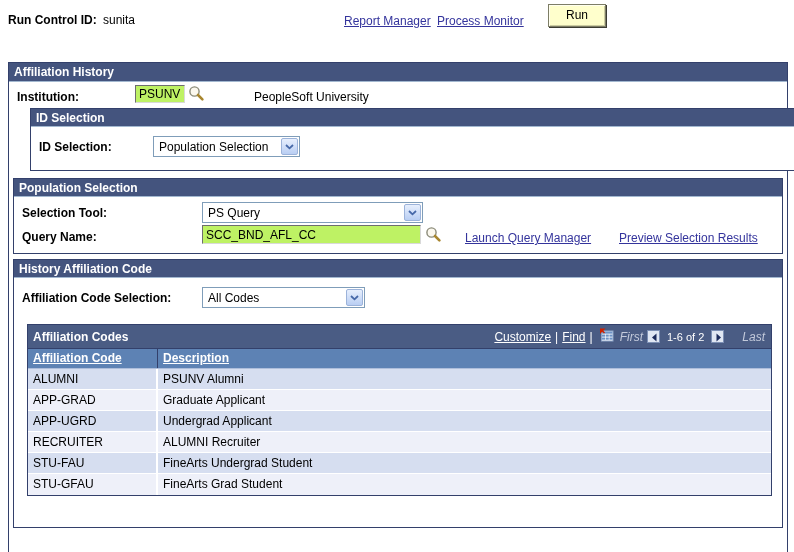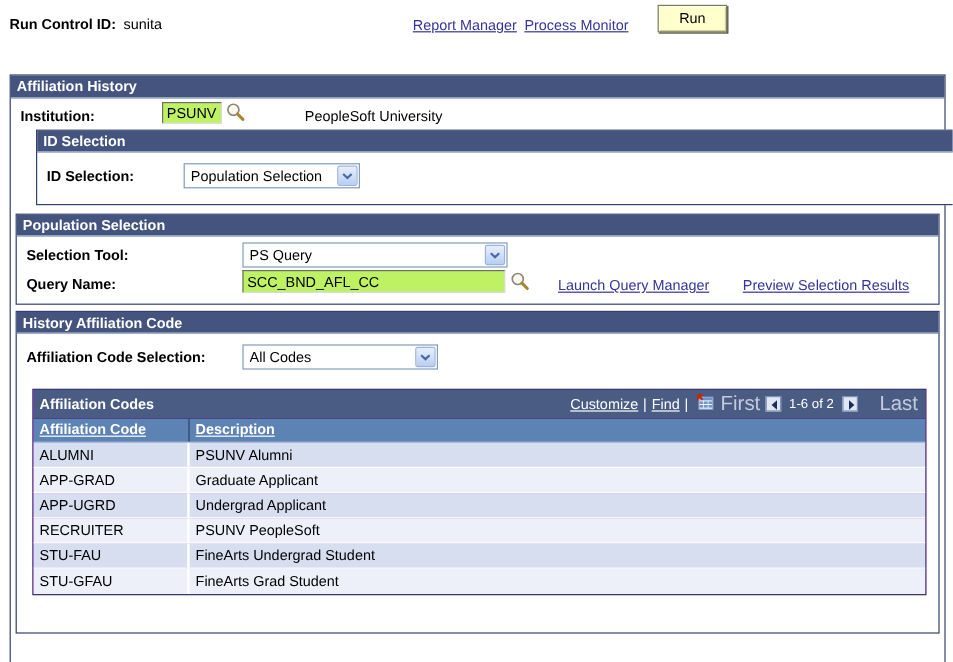--- a/index.html
+++ b/index.html
@@ -31,29 +31,29 @@
 
   
   .runbtn { position:absolute; left:548px; top:4px; width:58px; height:23px;
             background:#ffffcc; border:1px solid #7d7d66;
             box-shadow:1px 1px 0 #3c3c32, inset 1px 1px 0 #ffffee, inset -1px -1px 0 #cdcda0;
             font:12px "Liberation Sans", sans-serif; color:#000; text-align:center;
             line-height:20px; cursor:pointer; }
 
   
   .grid { position:absolute; left:13px; top:64px; width:745px;
-          border:1px solid #33406b; background:#d946ef; }
+          border:1px solid #33406b; background:#6d28d9; }
   .gcaption { height:23px; background:#4a5c84; color:#fff; display:flex;
               align-items:center; padding:0 6px 0 5px; }
   .gcaption .title { font-weight:bold; white-space:nowrap; }
   .gcaption .tools { margin-left:auto; display:flex; align-items:center; }
   .wlink { color:#fff; text-decoration:underline; cursor:pointer;text-align:center; }
   .wsep  { color:#fff; margin:0 4px; }
   .pagtxt { color:#fff; font-size:11px; margin:0 5px; white-space:nowrap; }
-  .pagdis { color:#c3cadb; font-size:17px; white-space:nowrap; }
+  .pagdis { color:#c3cadb; font-size:12px; white-space:nowrap;font-style:italic; }
   .navbtn { width:13px; height:13px; background:#e0e7f3; border:1px solid #7d90b5;
             margin:0 2px; position:relative; cursor:pointer; flex:0 0 auto; }
   .navbtn svg { position:absolute; left:1px; top:1px; }
   .dlicon { margin:0 6px 0 2px; cursor:pointer; flex:0 0 auto; }
 
   .ghead { display:flex; height:21px; background:#5d82b4; border-top:1px solid #33406b;
            border-bottom:1px solid #aebedb; }
   .ghead .hc { line-height:19px; padding-left:5px; color:#fff; font-weight:bold;
                text-decoration:underline; white-space:nowrap; cursor:pointer; }
   .ghead .hc1 { width:130px; border-right:1px solid #33406b; }
@@ -193,21 +193,21 @@
         <div class="grow even">
           <span class="c1">APP-GRAD</span>
           <span class="c2">Graduate Applicant</span>
         </div>
         <div class="grow odd">
           <span class="c1">APP-UGRD</span>
           <span class="c2">Undergrad Applicant</span>
         </div>
         <div class="grow even">
           <span class="c1">RECRUITER</span>
-          <span class="c2">PSUNV PeopleSoft</span>
+          <span class="c2">ALUMNI Recruiter</span>
         </div>
         <div class="grow odd">
           <span class="c1">STU-FAU</span>
           <span class="c2">FineArts Undergrad Student</span>
         </div>
         <div class="grow even">
           <span class="c1">STU-GFAU</span>
           <span class="c2">FineArts Grad Student</span>
         </div>
       </div>

